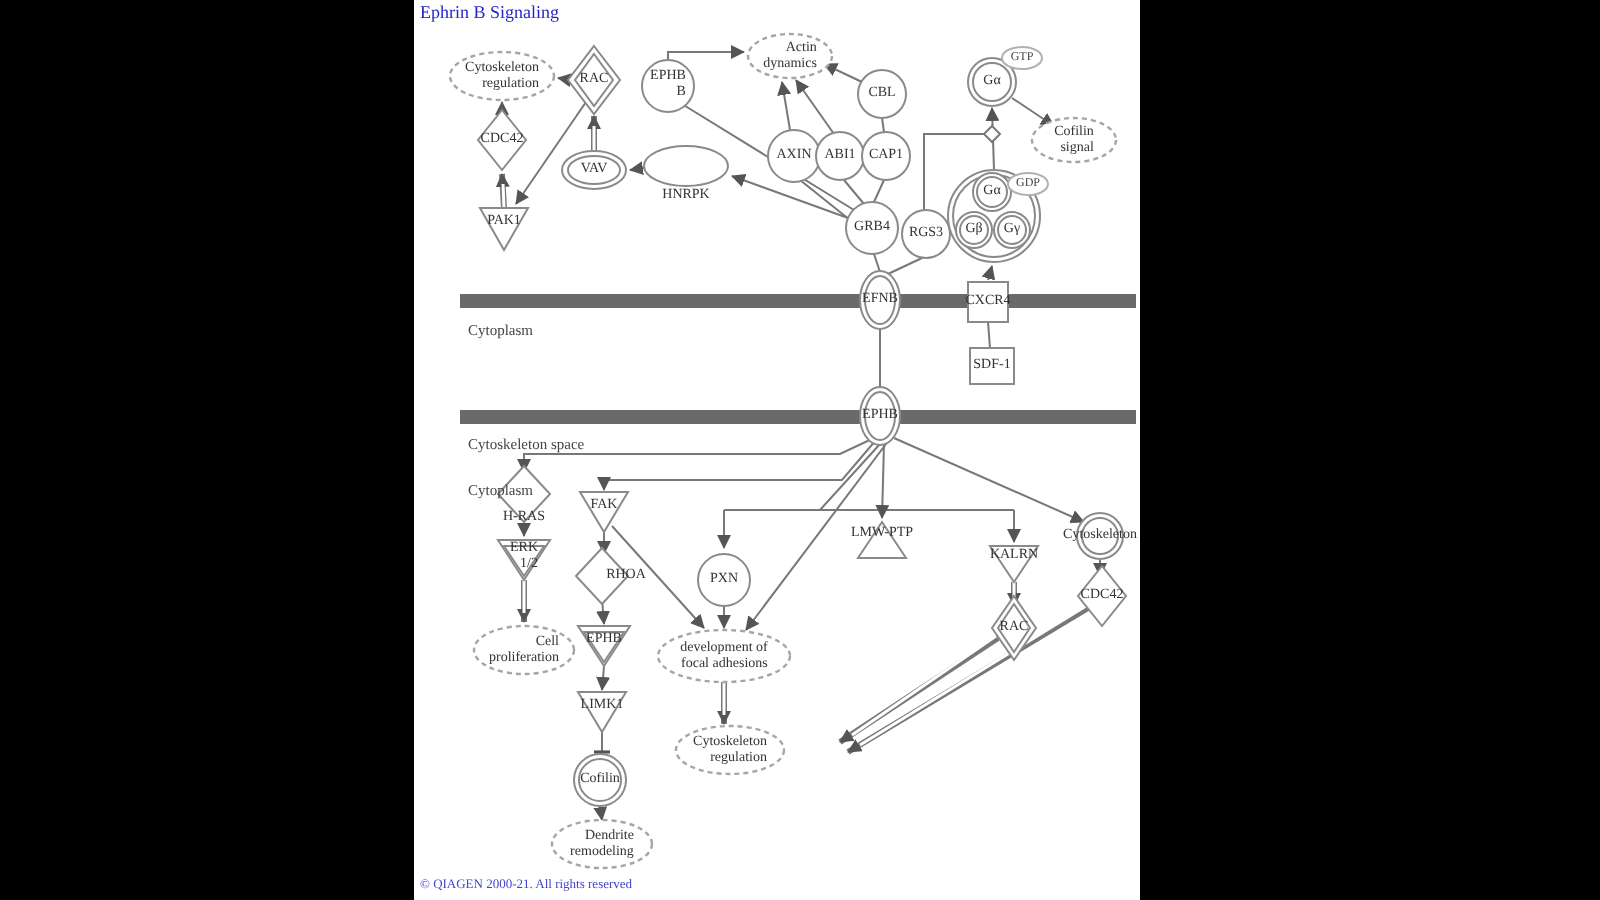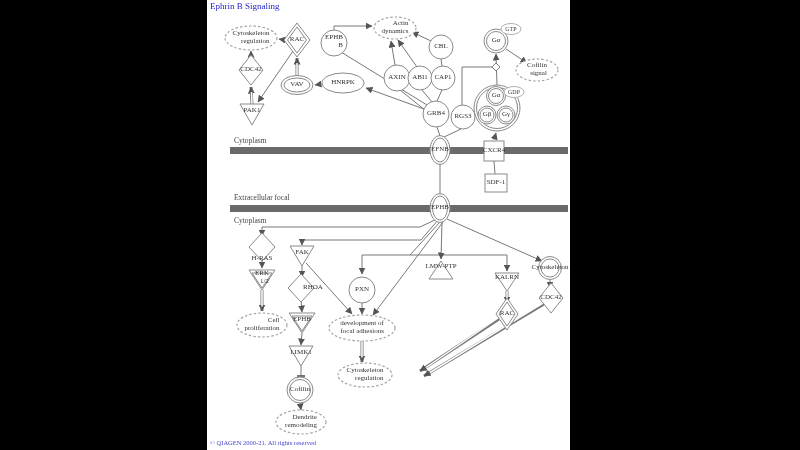--- a/index.html
+++ b/index.html
@@ -3,21 +3,21 @@
 <meta charset="utf-8">
 <style>
   html,body{margin:0;padding:0;background:#000;}
   #stage{position:relative;width:800px;height:450px;background:#000;overflow:hidden;
          font-family:"Liberation Serif", serif;}
   #paper{position:absolute;left:207px;top:0;width:363px;height:450px;background:#fff;}
   svg{position:absolute;left:0;top:0;}
   .overlay{position:absolute;left:0;top:0;width:800px;height:450px;pointer-events:none;}
   .lbl{position:absolute;transform:translate(-50%,-50%);font-size:7px;line-height:1.08;
        color:#333;text-align:right;white-space:nowrap;}
-  .rlbl{position:absolute;transform:translateY(-50%);font-size:7.5px;color:#444;white-space:nowrap;}
+  .rlbl{position:absolute;transform:translateY(-50%);font-size:7.5px;color:#444;white-space:nowrap;margin-top:25px;}
   .title{position:absolute;left:210px;top:1px;font-size:9px;color:#2323c8;}
   .copyright{position:absolute;left:210px;top:439px;font-size:6.5px;color:#4444cc;}
   .tag{font-size:6px;color:#444;}
 </style>
 </head>
 <body>
 
 <div id="stage">
   <div id="paper"></div>
 
@@ -198,28 +198,28 @@
 
       <rect x="484" y="141" width="20" height="20"></rect>
       <rect x="485" y="174" width="22" height="18"></rect>
     </g>
   </svg>
 
   <div class="overlay">
     <div class="title">Ephrin B Signaling</div>
 
     <div class="rlbl" style="left:234px;top:140px">Cytoplasm</div>
-    <div class="rlbl" style="left:234px;top:197px">Extracellular focal</div>
+    <div class="rlbl" style="left:234px;top:197px">Cytoskeleton space</div>
     <div class="rlbl" style="left:234px;top:220px">Cytoplasm</div>
 
     <div class="lbl" style="left:251px;top:38px"><span>Cytoskeleton</span><br><span>regulation</span></div>
     <div class="lbl" style="left:297px;top:40px"><span>RAC</span></div>
     <div class="lbl" style="left:251px;top:70px"><span>CDC42</span></div>
     <div class="lbl" style="left:297px;top:85px"><span>VAV</span></div>
-    <div class="lbl" style="left:343px;top:83px"><span>HNRPK</span></div>
+    <div class="lbl" style="left:343px;top:98px"><span>HNRPK</span></div>
     <div class="lbl" style="left:252px;top:111px"><span>PAK1</span></div>
     <div class="lbl" style="left:334px;top:42px"><span>EPHB</span><br><span>B</span></div>
     <div class="lbl" style="left:395px;top:28px"><span>Actin</span><br><span>dynamics</span></div>
     <div class="lbl" style="left:397px;top:78px"><span>AXIN</span></div>
     <div class="lbl" style="left:420px;top:78px"><span>ABI1</span></div>
     <div class="lbl" style="left:443px;top:78px"><span>CAP1</span></div>
     <div class="lbl" style="left:441px;top:47px"><span>CBL</span></div>
     <div class="lbl" style="left:436px;top:114px"><span>GRB4</span></div>
     <div class="lbl" style="left:463px;top:117px"><span>RGS3</span></div>
     <div class="lbl" style="left:496px;top:41px"><span>Gα</span></div>

